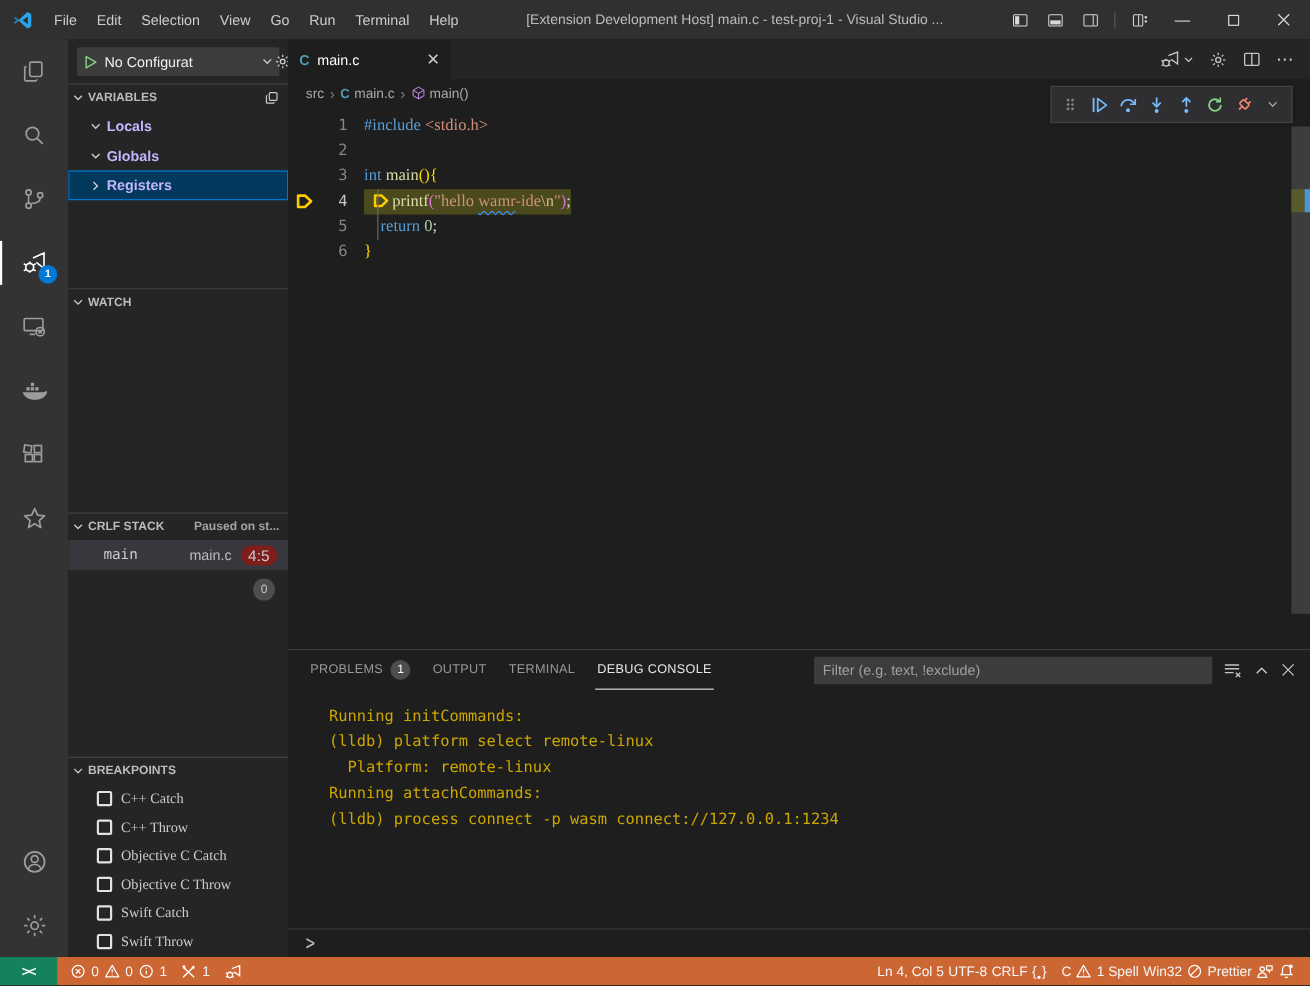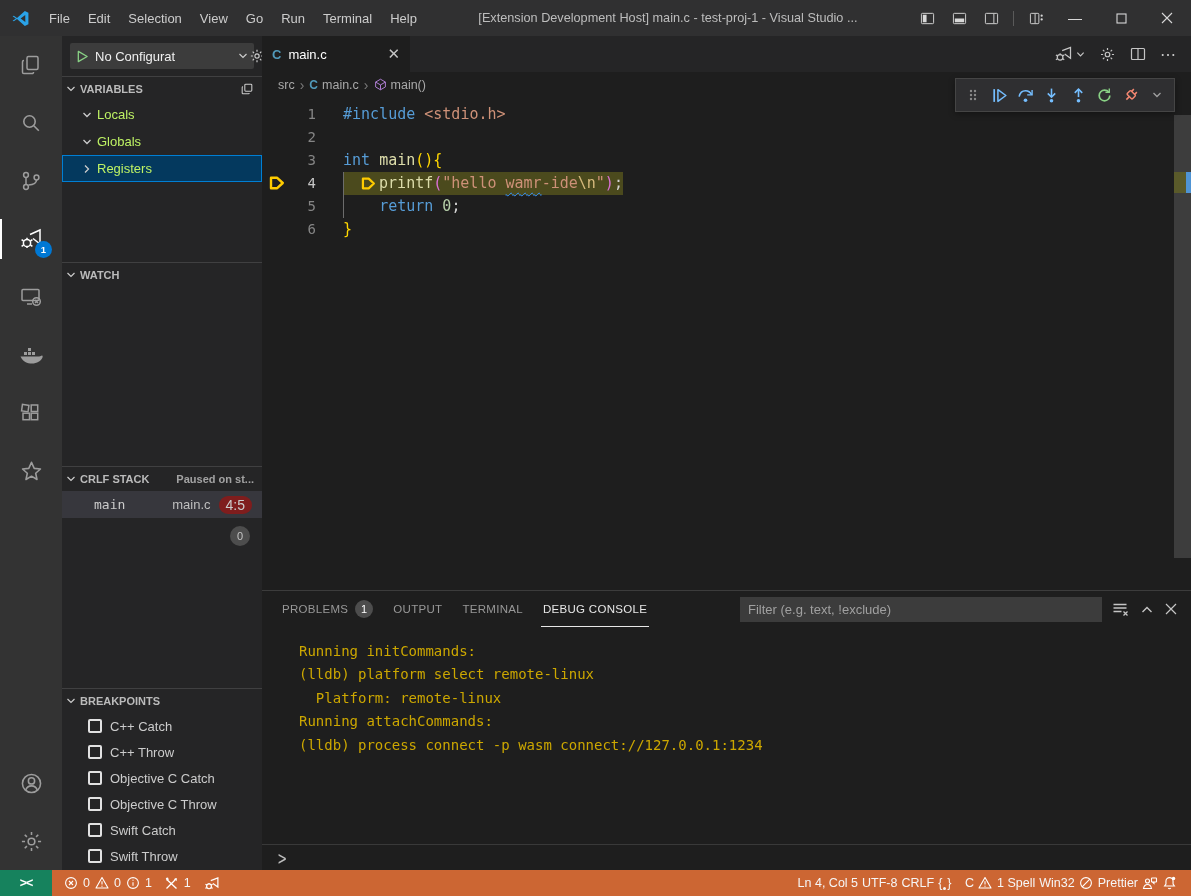--- a/index.html
+++ b/index.html
@@ -31,51 +31,51 @@
   #sidebar { position:absolute; top:36px; bottom:26px; left:62px; width:200px; background:#252526; display:flex; flex-direction:column; overflow:hidden; }
   .dbg-bar { height:40px; display:flex; align-items:center; padding:0 8px; position:relative; }
   .dbg-dropdown { height:26px; flex:1; background:#3c3c3c; border-radius:2px; display:flex; align-items:center; gap:6px; padding:0 6px; color:#f0f0f0; }
   .dbg-dropdown .lbl { flex:1; font-size:13px; white-space:nowrap; overflow:hidden; }
   .dbg-gear { position:absolute; right:-3px; top:12px; color:#cccccc; }
   .side-section { border-top:1px solid rgba(128,128,128,0.30); overflow:hidden; }
   .sec-head { height:24px; display:flex; align-items:center; gap:4px; padding:0 8px 0 4px; color:#bbbbbb; font-size:11px; font-weight:bold; }
   .sec-head .chev { color:#cccccc; }
   .sec-head .spacer { flex:1; }
   .paused-txt { font-weight:bold; font-size:11px; color:rgba(204,204,204,0.75); }
-  .tree-item { height:27px; display:flex; align-items:center; gap:5px; padding-left:20px; color:#bef264; font-weight:normal; font-size:13px; position:relative; }
+  .tree-item { height:27px; display:flex; align-items:center; gap:5px; padding-left:20px; color:#c4b5fd; font-weight:bold; font-size:13px; position:relative; }
   .tree-item.selected { background:#04395e; outline:1px solid #007fd4; outline-offset:-1px; }
   .chev { color:#cccccc; }
   .chev.right svg { transform:rotate(-90deg); }
   .cs-row { height:27px; background:#37373d; display:flex; align-items:center; padding:0 10px 0 32px; }
   .cs-fn { font-family:"DejaVu Sans Mono", monospace; font-size:13px; color:#cccccc; }
   .cs-file { margin-left:auto; color:#bfbfbf; font-size:13px; padding-right:8px; }
   .cs-pos { background:#7f1d1d; color:#cccccc; border-radius:9px; font-size:14px; padding:1px 7px; }
   .cs-badge { margin:8px 12px 0 auto; width:20px; height:20px; border-radius:50%; background:#4d4d4d; color:#c5c5c5; font-size:11px; display:flex; align-items:center; justify-content:center; }
-  .bp-item { height:26px; display:flex; align-items:center; gap:8px; padding-left:26px; color:#cccccc; }
+  .bp-item { height:26px; display:flex; align-items:center; gap:8px; padding-left:26px; color:#cccccc;font-family:Liberation Serif, serif; }
   .bp-box { width:14px; height:14px; border:2px solid #e2e2e2; border-radius:2px; background:transparent; flex:none; }
 
   
   #content { position:absolute; top:36px; bottom:26px; left:262px; right:0; display:flex; flex-direction:column; }
   #editor-area { height:554px; position:relative; background:#1e1e1e; display:flex; flex-direction:column; }
   .tabs-row { height:36px; background:#252526; display:flex; align-items:stretch; }
   .tab { width:148px; background:#1e1e1e; display:flex; align-items:center; gap:7px; padding:0 10px; }
   .tab .c-ico { color:#519aba; font-weight:bold; font-size:13px; }
   .tab .t-lbl { color:#ffffff; font-size:13px; flex:1; }
   .tab .t-close { color:#c5c5c5; font-size:15px; }
   .editor-actions { margin-left:auto; display:flex; align-items:center; gap:14px; padding-right:14px; color:#c5c5c5; }
   .crumbs { height:26px; display:flex; align-items:center; gap:5px; padding-left:16px; color:#a9a9a9; font-size:12.5px; }
   .crumb-sep { color:#7a7a7a; font-size:14px; }
   .crumb .c-ico { color:#519aba; font-weight:bold; margin-right:4px; font-size:12px; }
 
   #code-pane { position:relative; flex:1; font-family:"DejaVu Sans Mono", monospace; font-size:15px; padding-top:5px; overflow:hidden; }
   .code-line { display:flex; height:23px; line-height:23px; }
   .glyph { width:28px; position:relative; flex:none; }
   .glyph svg { position:absolute; left:7px; top:4px; }
   .lnum { width:26px; text-align:right; color:#858585; font-size:14px; flex:none; }
-  .ltext { margin-left:27px; white-space:pre; color:#d4d4d4; }
+  .ltext { margin-left:15px; white-space:pre; color:#d4d4d4;font-family:Liberation Serif, serif; }
   .code-line.current .ltext { background:linear-gradient(to right, #4b4a1d 0, #4b4a1d 741px, transparent 741px); }
   .code-line.current .lnum { color:#c6c6c6; }
   .tk-kw{color:#569cd6} .tk-fn{color:#dcdcaa} .tk-str{color:#ce9178} .tk-esc{color:#d7ba7d}
   .tk-num{color:#b5cea8} .tk-b1{color:#ffd700} .tk-b2{color:#da70d6} .tk-pl{color:#d4d4d4}
   .squig { text-decoration:underline; text-decoration-style:wavy; text-decoration-color:#3794ff; text-decoration-thickness:1px; text-underline-offset:4px; }
   .inline-arrow { display:inline-block; vertical-align:-2px; width:18px; }
   #indent-guide { position:absolute; left:81px; top:74px; height:46px; border-left:1px solid #6c6c6c; }
 
   #overview-ruler { position:absolute; top:0; right:0; width:17px; bottom:0; }
   #scroll-thumb { position:absolute; top:17px; right:0; width:17px; height:443px; background:rgba(121,121,121,0.35); }

